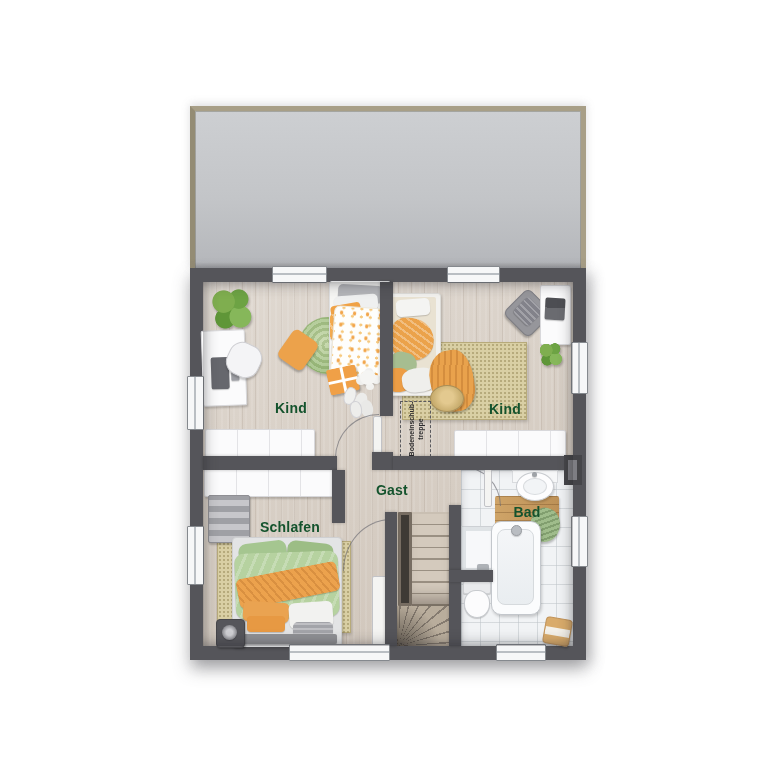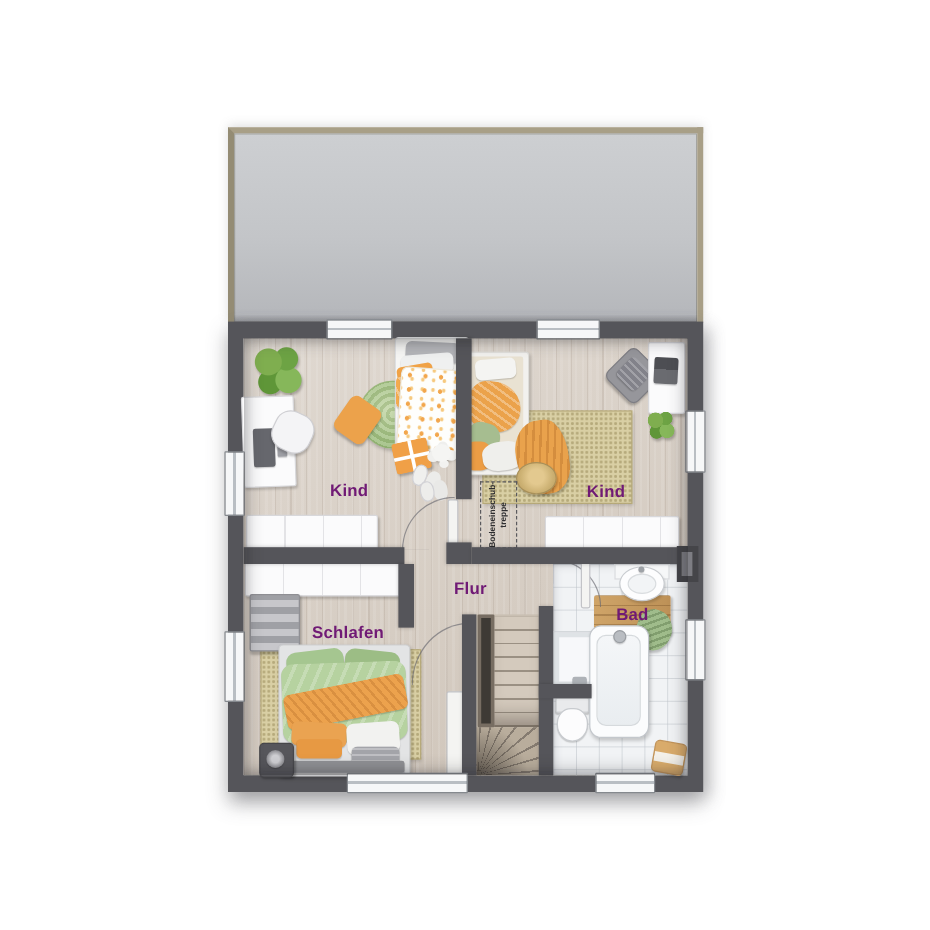--- a/index.html
+++ b/index.html
@@ -66,21 +66,21 @@
   .plant{background:
         radial-gradient(circle at 30% 30%,#7fae4f 0 26%,rgba(0,0,0,0) 28%),
         radial-gradient(circle at 66% 24%,#6da344 0 22%,rgba(0,0,0,0) 24%),
         radial-gradient(circle at 70% 66%,#86b75a 0 26%,rgba(0,0,0,0) 28%),
         radial-gradient(circle at 34% 70%,#5f9638 0 24%,rgba(0,0,0,0) 26%),
         radial-gradient(circle at 50% 50%,#74a84a 0 32%,rgba(0,0,0,0) 35%);
         filter:drop-shadow(1px 2px 1px rgba(0,0,0,.25));}
   .pillow{position:absolute;box-shadow:0 1px 1px rgba(0,0,0,.18);}
   
   .room-label{z-index:14;transform:translate(-50%,-50%);font-weight:700;font-size:14px;
-        color:#701a75;letter-spacing:.2px;white-space:nowrap;}
+        color:#14532d;letter-spacing:.2px;white-space:nowrap;}
   .niche{z-index:8;border:1.5px dashed #5a5a5e;box-sizing:border-box;}
   .attic-label{position:absolute;left:50%;top:50%;transform:translate(-50%,-50%) rotate(-90deg);
         font-size:7px;line-height:1.3;font-weight:700;color:#2e2e30;text-align:center;white-space:nowrap;}
   
   .ao{z-index:13;pointer-events:none;
         box-shadow:inset 0 10px 14px -8px rgba(40,40,45,.38),
                    inset 10px 0 14px -8px rgba(40,40,45,.32),
                    inset -10px 0 14px -8px rgba(40,40,45,.32),
                    inset 0 -10px 14px -8px rgba(40,40,45,.38);}
 </style>
@@ -259,17 +259,17 @@
   <div class="abs win-v" style="left:187px;top:526px;width:15px;height:57px;"></div>
   <div class="abs win-v" style="left:571px;top:342px;width:15px;height:50px;"></div>
   <div class="abs win-v" style="left:571px;top:516px;width:15px;height:49px;"></div>
   <div class="abs win-h" style="left:289px;top:644px;width:99px;height:15px;"></div>
   <div class="abs win-h" style="left:496px;top:644px;width:48px;height:15px;"></div>
 
   <div class="abs ao" style="left:203px;top:282px;width:370px;height:364px;"></div>
 
   <div class="abs room-label" style="left:291px;top:408px;">Kind</div>
   <div class="abs room-label" style="left:505px;top:409px;">Kind</div>
-  <div class="abs room-label" style="left:392px;top:490px;">Flur</div>
+  <div class="abs room-label" style="left:392px;top:490px;">Gast</div>
   <div class="abs room-label" style="left:290px;top:527px;">Schlafen</div>
   <div class="abs room-label" style="left:527px;top:512px;text-align:right;">Bad</div>
 
 </div>
 
 </body></html>

